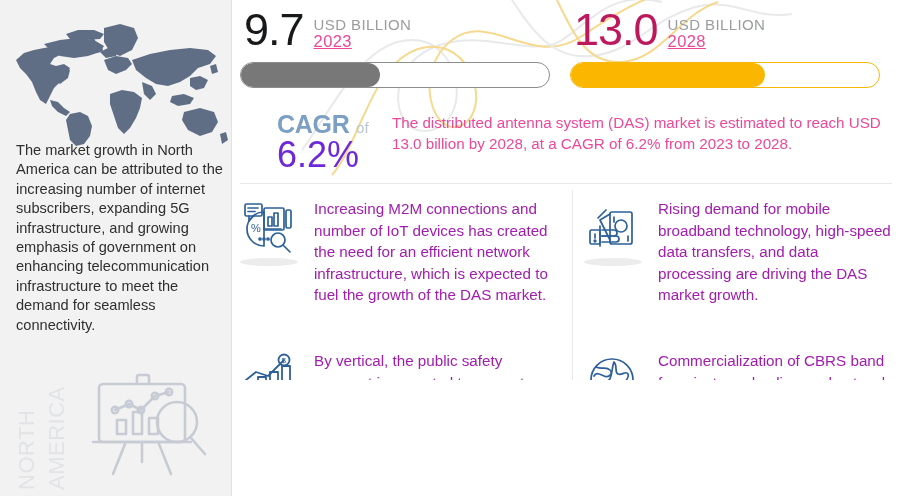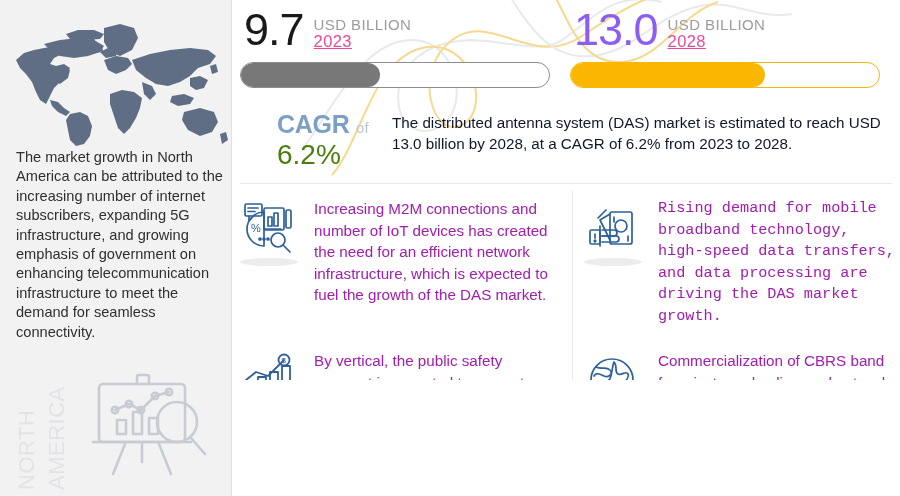--- a/index.html
+++ b/index.html
@@ -13,21 +13,21 @@
 
   
   #left-panel{
     position:absolute; left:0; top:0; width:232px; height:496px;
     background:#f2f2f2;
     border-right:1px solid #e2e2e2;
     overflow:hidden;
   }
   #world-map{ position:absolute; left:4px; top:8px; width:226px; height:140px; }
   #left-paragraph{
-    position:absolute; left:16px; top:148px; width:212px;
+    position:absolute; left:16px; top:141px; width:212px;
     font-size:14.6px; line-height:19.4px; color:#2f2f2f;
   }
   #region-label-wrap{
     position:absolute; left:16px; bottom:6px; width:60px; height:140px;
   }
   .region-word{
     position:absolute;
     transform-origin:left bottom;
     transform:rotate(-90deg);
     font-size:22px; letter-spacing:0.5px; font-weight:400;
@@ -44,52 +44,52 @@
   }
   #deco-waves{ position:absolute; left:0; top:0; width:668px; height:185px; }
 
   
   .stat-block{ position:absolute; top:8px; width:310px; }
   #stat-left{ left:8px; }
   #stat-right{ left:338px; }
   .stat-head{ display:flex; align-items:flex-end; gap:10px; padding-left:4px; }
   .stat-value{ font-size:45px; line-height:44px; font-weight:400; letter-spacing:-1px; }
   #stat-left .stat-value{ color:#18191b; }
-  #stat-right .stat-value{ color:#8b5cf6; }
+  #stat-right .stat-value{ color:#be185d; }
   .stat-unit-wrap{ padding-bottom:2px; }
   .stat-unit{ font-size:15px; color:#9a9c9f; letter-spacing:.4px; line-height:17px; display:block; }
   .stat-year{ font-size:16.5px; color:#ec4899; letter-spacing:.4px; line-height:17px; display:block;text-decoration:underline; }
   .bar-track{
     position:relative; margin-top:10px; height:26px; border-radius:13px;
     background:#ffffff; overflow:hidden;
   }
   #bar-track-left{ border:1px solid #8d8d8d; }
   #bar-track-right{ border:1px solid #f5b70b; }
   .bar-fill{ position:absolute; left:0; top:0; height:100%; border-radius:13px; }
   #bar-fill-left{ background:#787878; width:45%; }
   #bar-fill-right{ background:#fbb700; width:63%; }
 
   
   #cagr-block{ position:absolute; left:14px; top:110px; width:150px;margin-left:31px; }
   #cagr-line1{ font-size:25px; color:#7c9fc4; font-weight:700; letter-spacing:-.3px; }
   #cagr-of{ font-size:15px; color:#b8c7d8; font-weight:400; letter-spacing:0; }
-  #cagr-value{ font-size:28px; color:#4d7c0f; font-weight:400; line-height:30px; margin-top:1px; }
+  #cagr-value{ font-size:36px; color:#6d28d9; font-weight:400; line-height:30px; margin-top:1px; }
 
   #summary-text{
     position:absolute; left:160px; top:112px; width:492px;
-    font-size:15.2px; line-height:21px; color:#0f172a;
+    font-size:15.2px; line-height:21px; color:#ec4899;
   }
 
   #h-divider{ position:absolute; left:8px; top:183px; width:652px; height:1px; background:#e9e9e9; }
   #v-divider{ position:absolute; left:340px; top:190px; width:1px; height:292px; background:#eaeaea; }
 
   
   .card{ position:absolute; display:flex; gap:12px; }
   #card-0{ left:8px;   top:196px; width:322px; }
-  #card-1{ left:352px; top:196px; width:312px;font-family:Liberation Mono, monospace; }
+  #card-1{ left:352px; top:196px; width:312px; }
   #card-2{ left:8px;   top:348px; width:322px; }
   #card-3{ left:352px; top:348px; width:312px; }
   .card-icon-wrap{ position:relative; width:62px; flex:0 0 62px; padding-top:4px; }
   .card-icon{ display:block; width:58px; height:58px; }
   .icon-shadow{
     position:absolute; left:0; top:62px; width:58px; height:8px;
     border-radius:50%; background:#ececec;
   }
   .card-text{ font-size:15.2px; line-height:21.5px; color:#a21caf; padding-top:2px; }
 </style>

